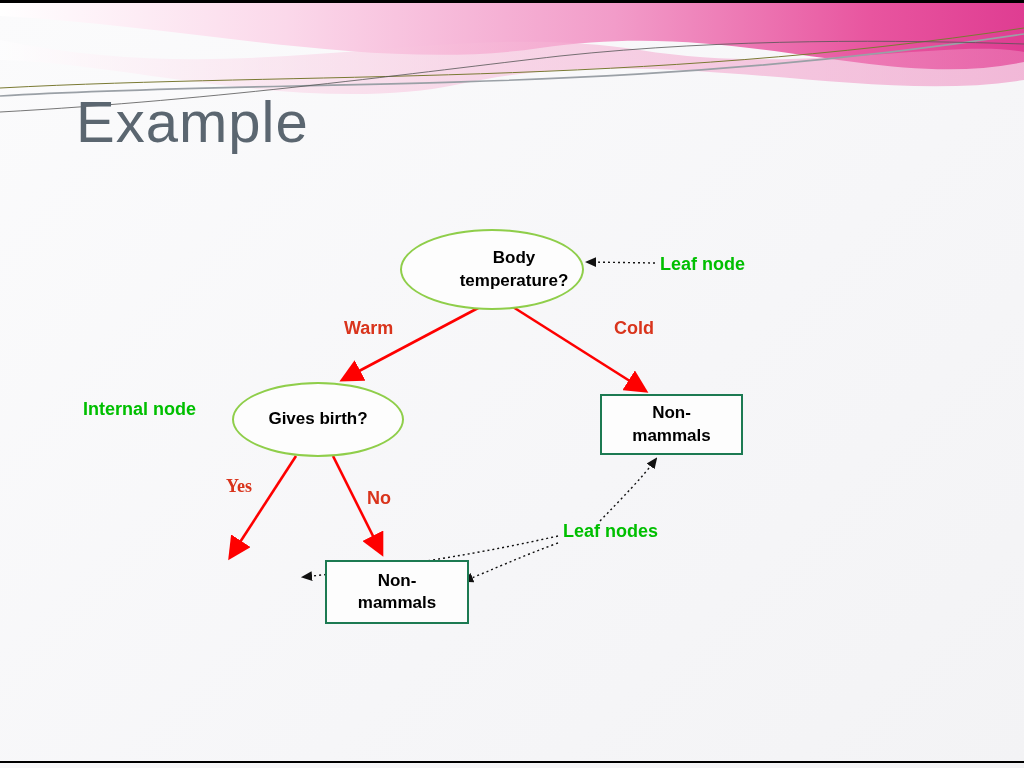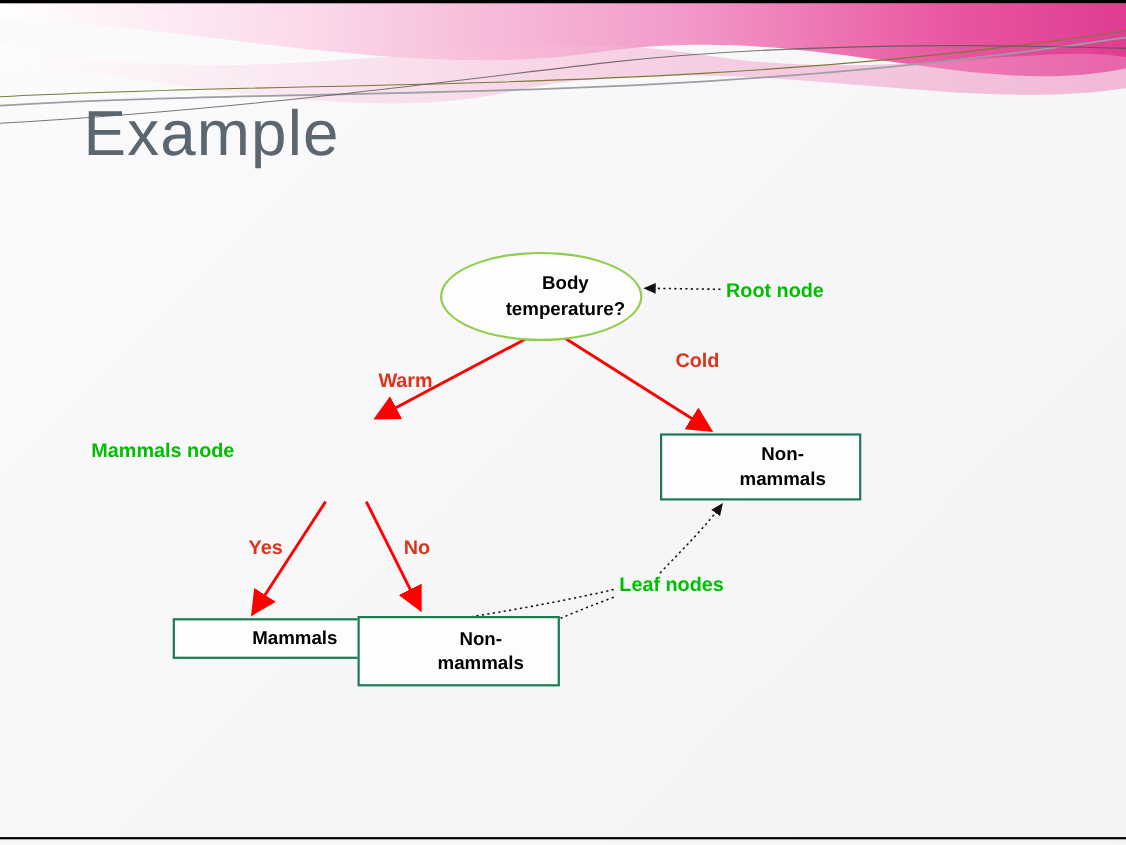--- a/index.html
+++ b/index.html
@@ -74,40 +74,40 @@
     justify-content: center;
     text-align: center;
     background: #fdfdfd;
     color: var(--node_text, #000);
     font-weight: bold;
     font-size: 17px;
     line-height: 1.3;
   }
   .node .node-label { display: inline-block; }
   .ellipse { border: 2px solid var(--ellipse_border, #8fce4a); border-radius: 50%; }
-  .rect    { border: 2px solid var(--rect_border, #1c7a52); padding-left: 40px; }
+  .rect    { border: 2px solid var(--rect_border, #1c7a52); }
 
   .node-root            { left: 400px; top: 229px; width: 180px; height: 77px; }
   .node-root .node-label { width: 122px; margin-left: 44px; }
   .node-internal        { left: 232px; top: 382px; width: 168px; height: 71px; }
   .node-right-leaf      { left: 600px; top: 394px; width: 139px; height: 57px; }
   .node-right-leaf .node-label { width: 92px; }
   .node-mammals         { left: 157px; top: 562px; width: 138px; height: 33px; }
   .node-bottom-leaf     { left: 325px; top: 560px; width: 140px; height: 60px; }
   .node-bottom-leaf .node-label { width: 92px; }
 
   .edge-label {
     position: absolute;
     font-weight: bold;
     font-size: 18px;
     color: var(--edge_label, #d9341c);
   }
-  .label-warm { left: 344px; top: 336px; }
+  .label-warm { left: 344px; top: 318px; }
   .label-cold { left: 574px; top: 318px; margin-left: 40px; }
-  .label-yes  { left: 226px; top: 488px; }
+  .label-yes  { left: 226px; top: 476px; font-family: Liberation Serif, serif; }
   .label-no   { left: 367px; top: 488px; text-align: right; }
 
   .annotation {
     position: absolute;
     font-weight: bold;
     font-size: 18px;
     color: var(--annotation, #00bf00);
   }
   .anno-root     { left: 660px; top: 254px; }
   .anno-internal { left: 83px;  top: 399px; }
@@ -163,35 +163,35 @@
     <path class="pointer-line" d="M655,263 L587,262" marker-end="url(#arrowBlack)"></path>
     <path class="pointer-line" d="M558,536 C 460,558 370,570 303,577" marker-end="url(#arrowBlack)"></path>
     <path class="pointer-line" d="M558,543 C 522,556 492,570 464,581" marker-end="url(#arrowBlack)"></path>
     <path class="pointer-line" d="M600,521 C 622,498 642,478 656,459" marker-end="url(#arrowBlack)"></path>
   </svg>
 
   <div class="node ellipse node-root">
     <span class="node-label">Body temperature?</span>
   </div>
 
+  <div class="node ellipse node-internal">
+    <span class="node-label">Gives birth?</span>
+  </div>
 
   <div class="node rect node-right-leaf">
     <span class="node-label">Non-mammals</span>
   </div>
 
-  <div class="node rect node-mammals">
-    <span class="node-label">Mammals</span>
-  </div>
 
   <div class="node rect node-bottom-leaf">
     <span class="node-label">Non-mammals</span>
   </div>
 
   <span class="edge-label label-warm">Warm</span>
   <span class="edge-label label-cold">Cold</span>
   <span class="edge-label label-yes">Yes</span>
   <span class="edge-label label-no">No</span>
 
-  <span class="annotation anno-root">Root node</span>
-  <span class="annotation anno-internal">Mammals node</span>
+  <span class="annotation anno-root">Leaf node</span>
+  <span class="annotation anno-internal">Internal node</span>
   <span class="annotation anno-leaves">Leaf nodes</span>
 
 </div>
 
 </body></html>

